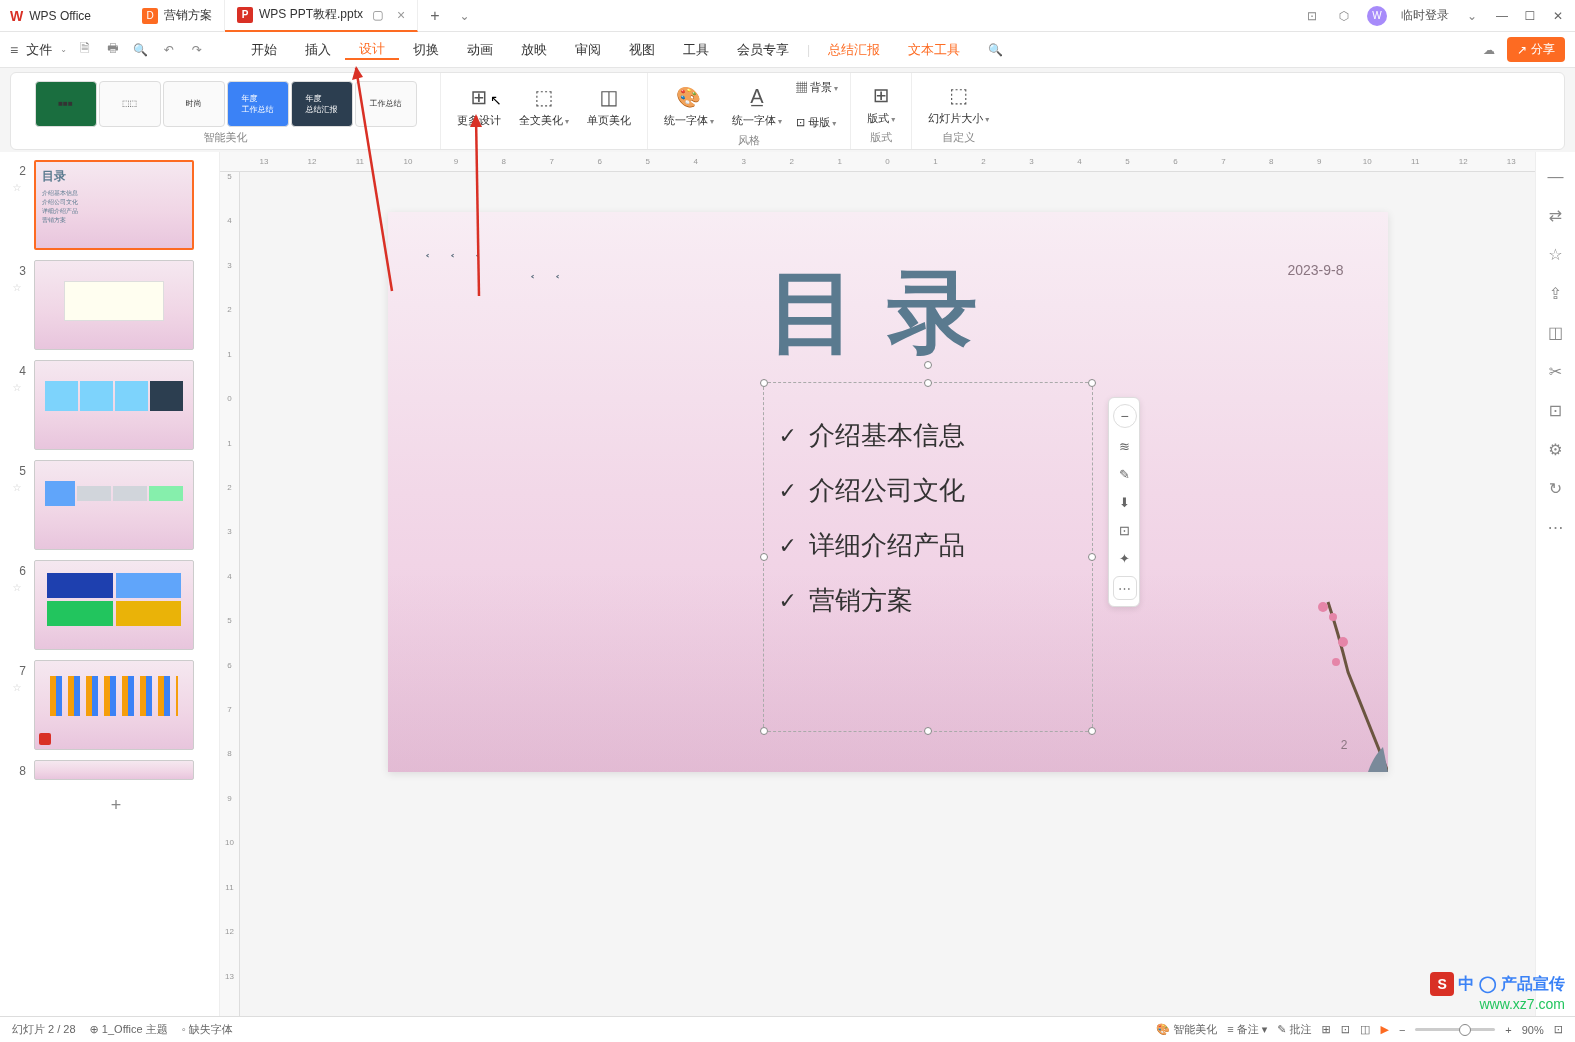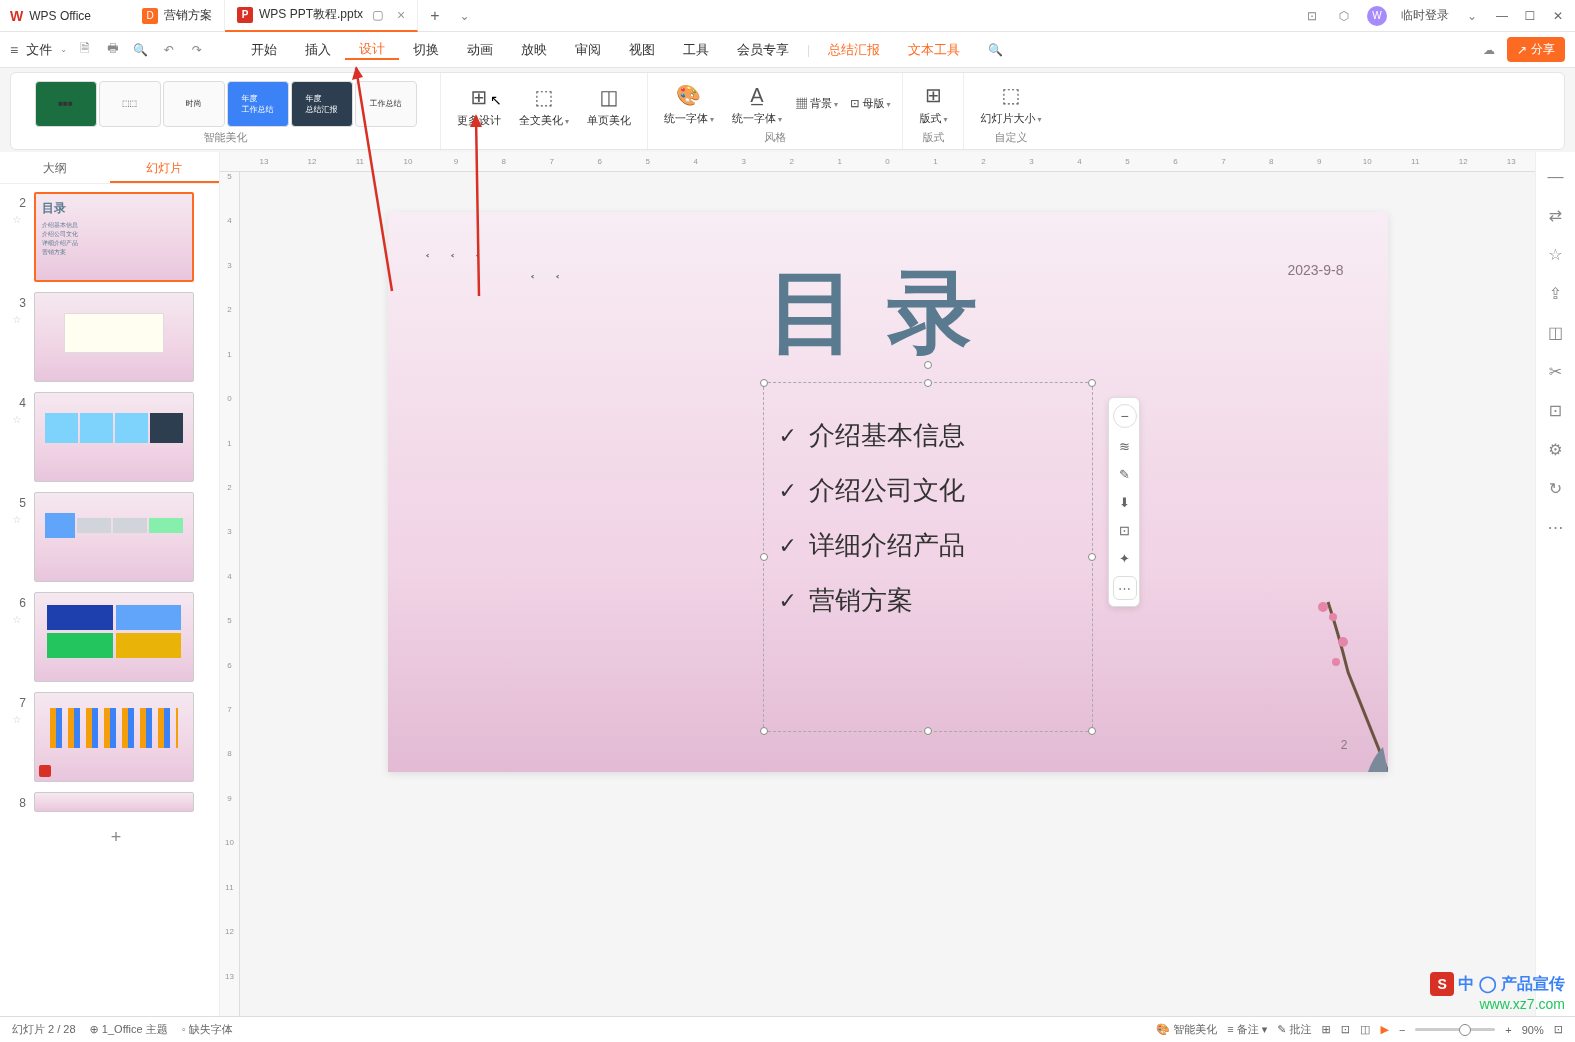--- a/index.html
+++ b/index.html
@@ -223,21 +223,21 @@
   <div class="ribbon-group">
     <div class="ribbon-group-content">
       <div class="ribbon-btn">
         <span class="ribbon-btn-icon">🎨</span>
         <span class="ribbon-btn-label"><span>统一字体</span><span class="ribbon-dropdown-arrow">▾</span></span>
       </div>
       <div class="ribbon-btn">
         <span class="ribbon-btn-icon">A̲</span>
         <span class="ribbon-btn-label"><span>统一字体</span><span class="ribbon-dropdown-arrow">▾</span></span>
       </div>
-      <div style="display:flex;flex-direction:row;gap:12px;padding:4px">
+      <div style="display:flex;flex-direction:column;gap:20px;padding:4px">
         <span style="font-size:11px;cursor:pointer">▦ <span>背景</span><span class="ribbon-dropdown-arrow">▾</span></span>
         <span style="font-size:11px;cursor:pointer">⊡ <span>母版</span><span class="ribbon-dropdown-arrow">▾</span></span>
       </div>
     </div>
     <div class="ribbon-group-label">风格</div>
   </div>
   <div class="ribbon-group">
     <div class="ribbon-group-content">
       <div class="ribbon-btn">
         <span class="ribbon-btn-icon">⊞</span>
@@ -255,24 +255,20 @@
     </div>
     <div class="ribbon-group-label">自定义</div>
   </div>
 </div>
 
 <span class="cursor-overlay">↖</span>
 
 <div class="main">
 
   <div class="sidebar">
-    <div class="sidebar-tabs">
-      <div class="sidebar-tab">大纲</div>
-      <div class="sidebar-tab active">幻灯片</div>
-    </div>
     <div class="slide-panel">
       <div class="slide-item">
         <div style="display:flex;flex-direction:column;align-items:center;gap:4px">
           <span class="slide-num">2</span>
           <span class="slide-star">☆</span>
         </div>
         <div class="slide-thumb selected">
           <div class="slide-thumb-content">
             <div class="slide-thumb-title">目录</div>
             <div style="font-size:6px;margin-top:4px">

